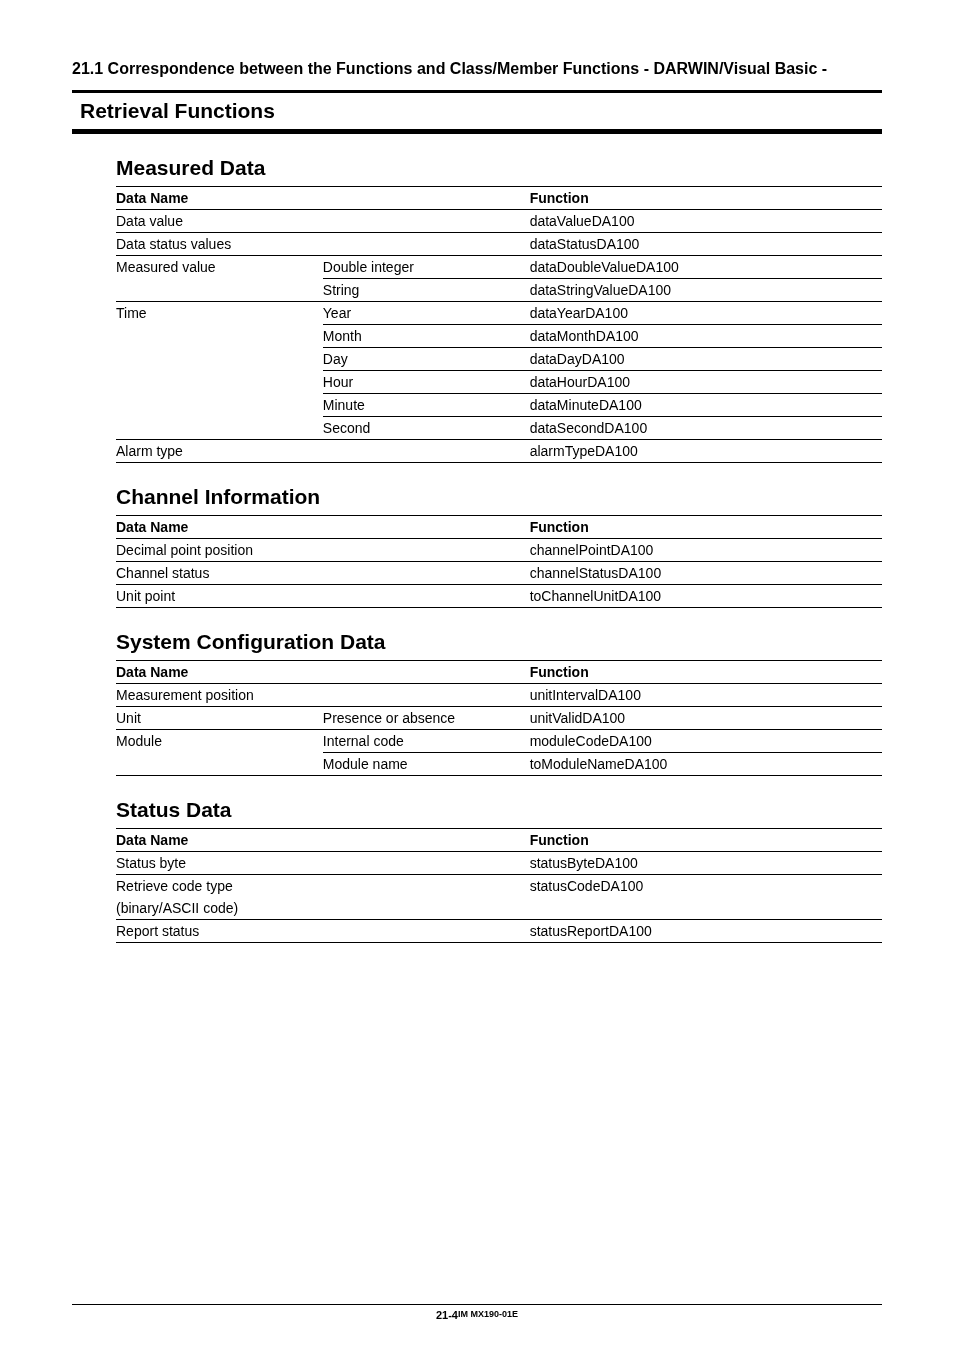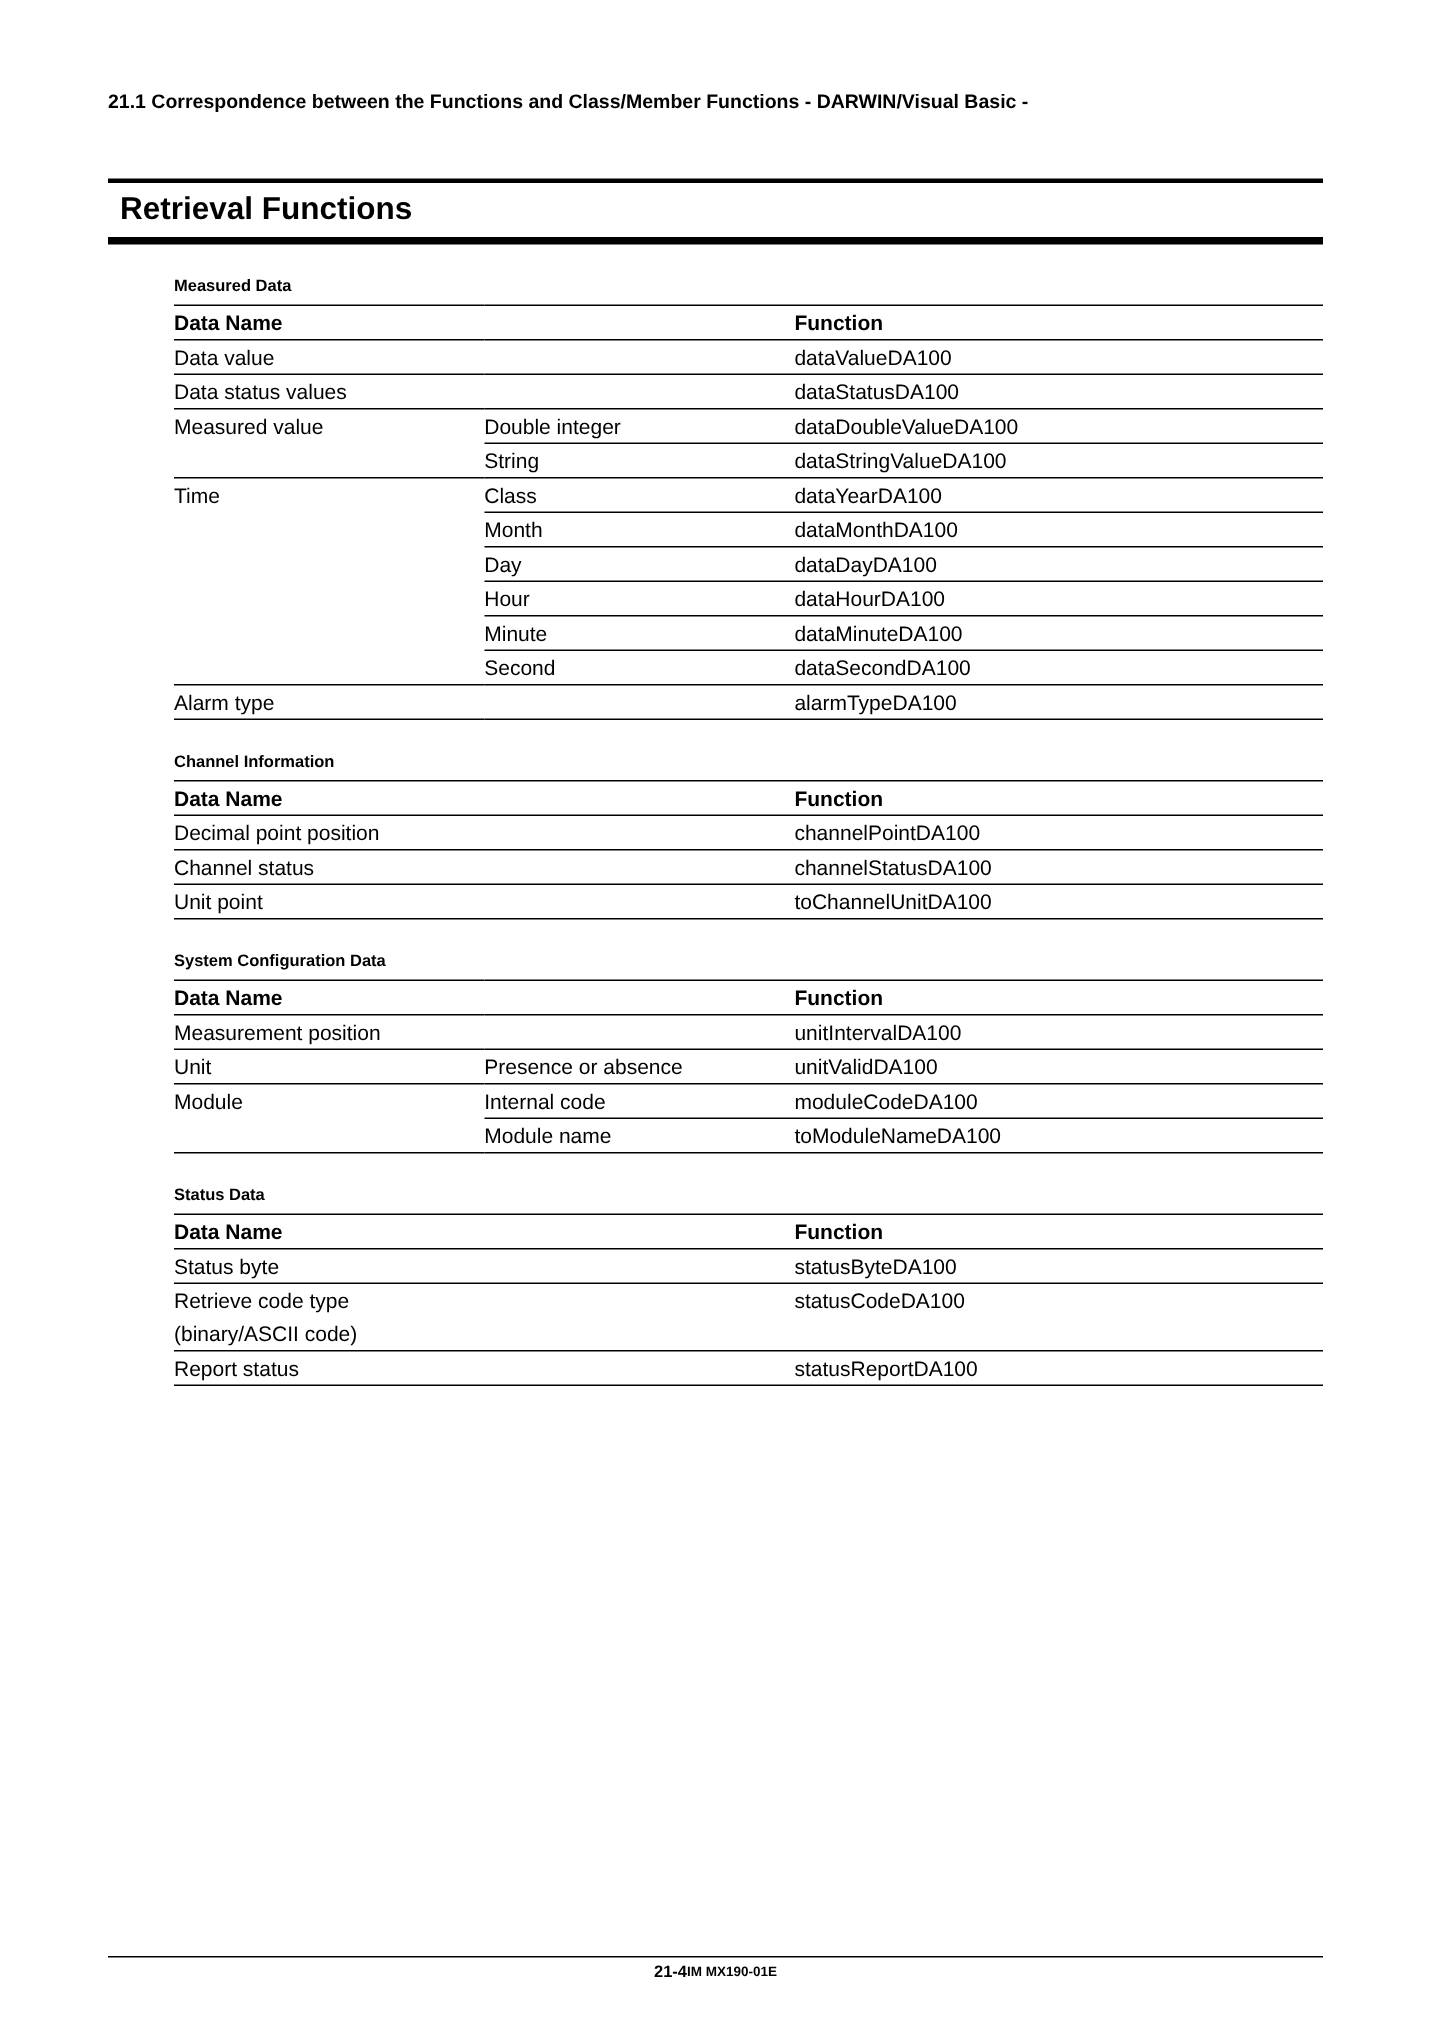--- a/index.html
+++ b/index.html
@@ -10,40 +10,40 @@
     font-family: Arial, Helvetica, sans-serif;
     color: #000;
     width: 954px;
   }
   .page {
     padding: 60px 72px 30px 72px;
     min-height: 1351px;
     position: relative;
   }
   .top-header {
-    font-size: 13px;
-    font-weight: bold;
-    margin-bottom: 44px;
+    font-size: 16px;
+    font-weight: bold;
+    margin-bottom: 12px;
   }
   .section-title-wrap {
     border-top: 3px solid #000;
     border-bottom: 5px solid #000;
     padding: 6px 0 6px 8px;
     margin-bottom: 22px;
   }
   .section-title {
     font-size: 21px;
     font-weight: bold;
     text-align: right;
   }
   .content {
     padding-left: 44px;
   }
   .sub-title {
-    font-size: 11px;
+    font-size: 21px;
     font-weight: bold;
     margin-top: 22px;
     margin-bottom: 6px;
   }
   table {
     border-collapse: collapse;
     width: 100%;
     font-size: 14px;
   }
   th {
@@ -110,21 +110,21 @@
             <td class="col-b">Double integer</td>
             <td class="col-c">dataDoubleValueDA100</td>
           </tr>
           <tr>
             <td class="col-a"></td>
             <td class="col-b">String</td>
             <td class="col-c">dataStringValueDA100</td>
           </tr>
           <tr>
             <td class="col-a noborder">Time</td>
-            <td class="col-b">Class</td>
+            <td class="col-b">Year</td>
             <td class="col-c">dataYearDA100</td>
           </tr>
           <tr>
             <td class="col-a noborder"></td>
             <td class="col-b">Month</td>
             <td class="col-c">dataMonthDA100</td>
           </tr>
           <tr>
             <td class="col-a noborder"></td>
             <td class="col-b">Day</td>

